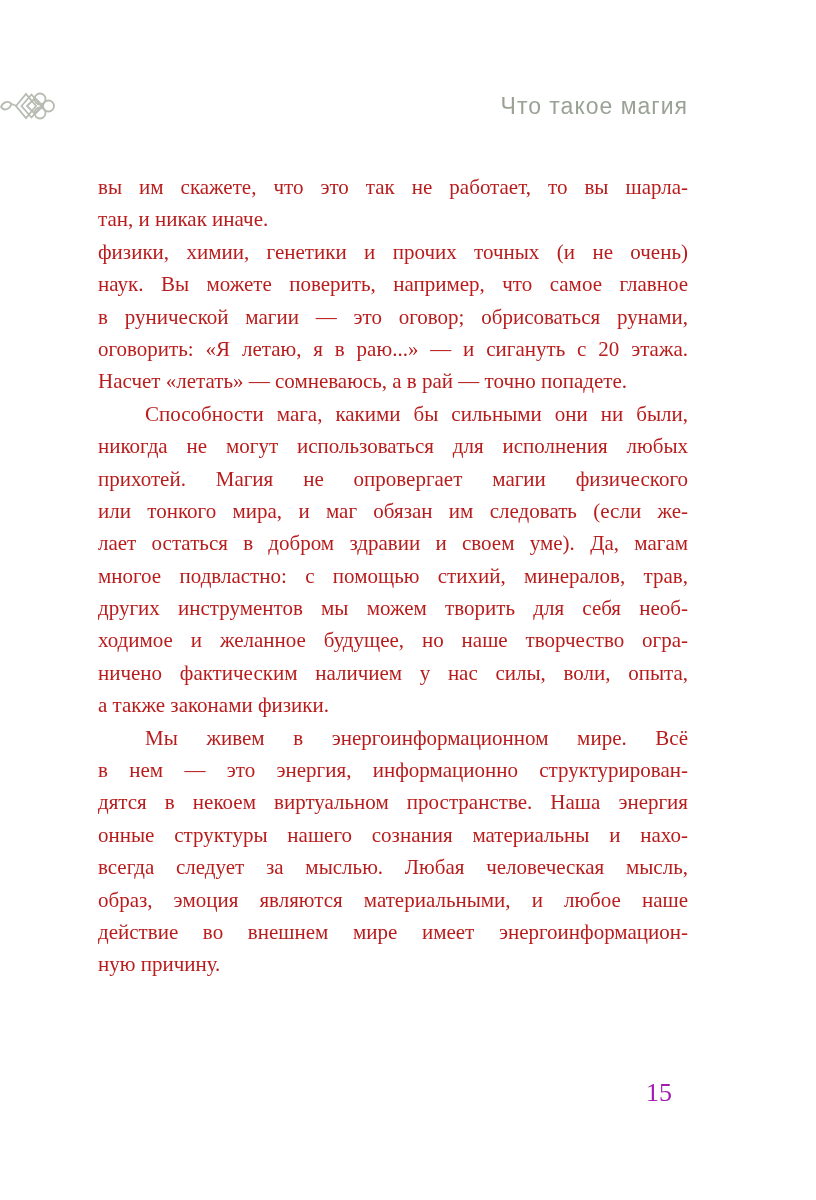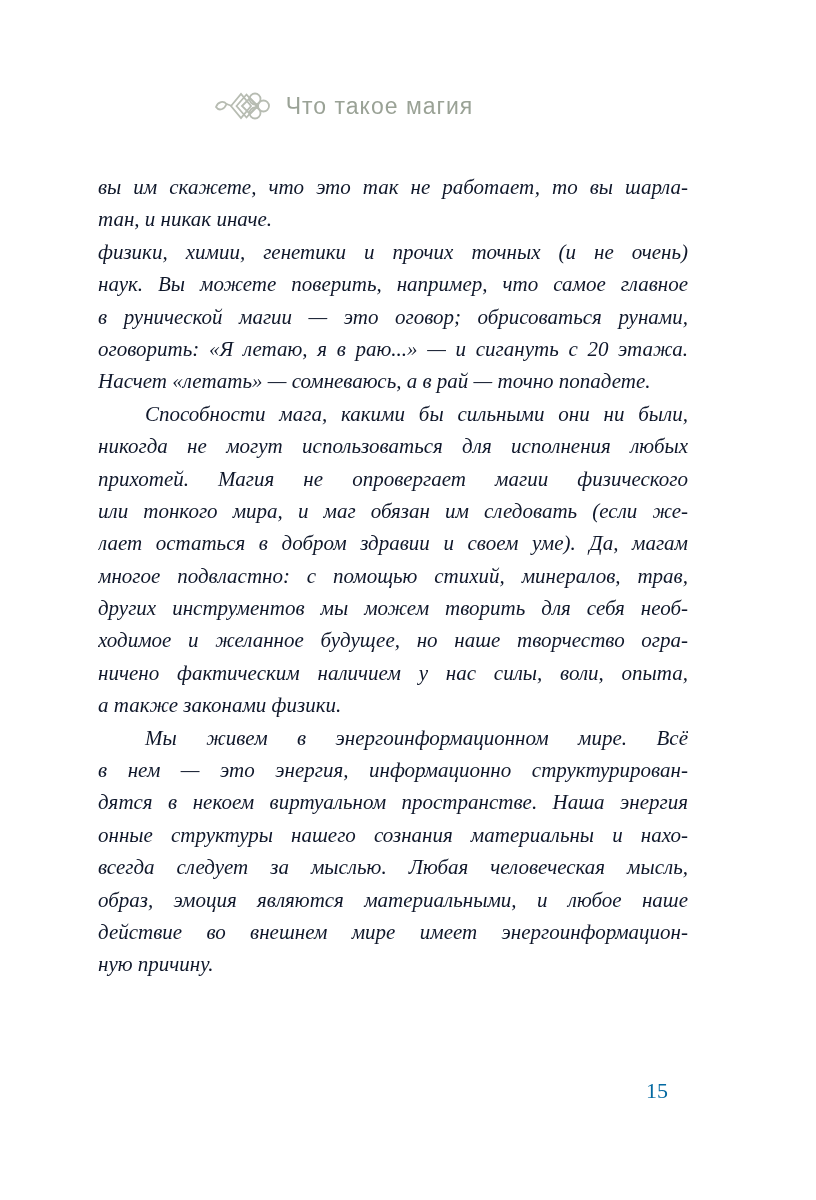--- a/index.html
+++ b/index.html
@@ -13,60 +13,59 @@
     overflow: hidden;
   }
 
   
   .running-head {
     position: absolute;
     top: 86px;
     left: 0;
     width: 688px;           
     display: flex;
-    justify-content: center;
+    justify-content: space-between;
     align-items: center;
     gap: 13px;
   }
   .running-head .ornament { flex: 0 0 auto; display: block; }
   .running-head .head-title {
     font-family: "Liberation Sans", sans-serif;
     font-size: 23px;
     letter-spacing: 1px;
     color: #9aa296;
     white-space: nowrap;
   }
 
   
   .body-text {
     position: absolute;
     left: 98px;
     top: 171px;
     width: 590px;
     font-size: 21px;
-    color: #0f172a;
-    font-style: italic;
+    color: #b91c1c;
   }
   .body-text .line {
     text-align: justify;
     text-align-last: justify;
     line-height: 32.4px;
     height: 32.4px;
     overflow: hidden;
   }
   .body-text .line.para-end { text-align-last: left; }
   .body-text .line.indent  { padding-left: 47px; }
 
   
   .page-number {
     position: absolute;
     left: 646px;
     top: 1078px;
-    font-size: 22px;
-    color: #0369a1;
+    font-size: 26px;
+    color: #a21caf;
   }
 </style>
 </head>
 <body>
 
 <div class="page">
 
   <div class="running-head">
     <svg class="ornament" width="58" height="40" viewBox="0 0 58 40" aria-hidden="true">
       <g fill="none" stroke="#b7bcb2" stroke-width="1.8">

